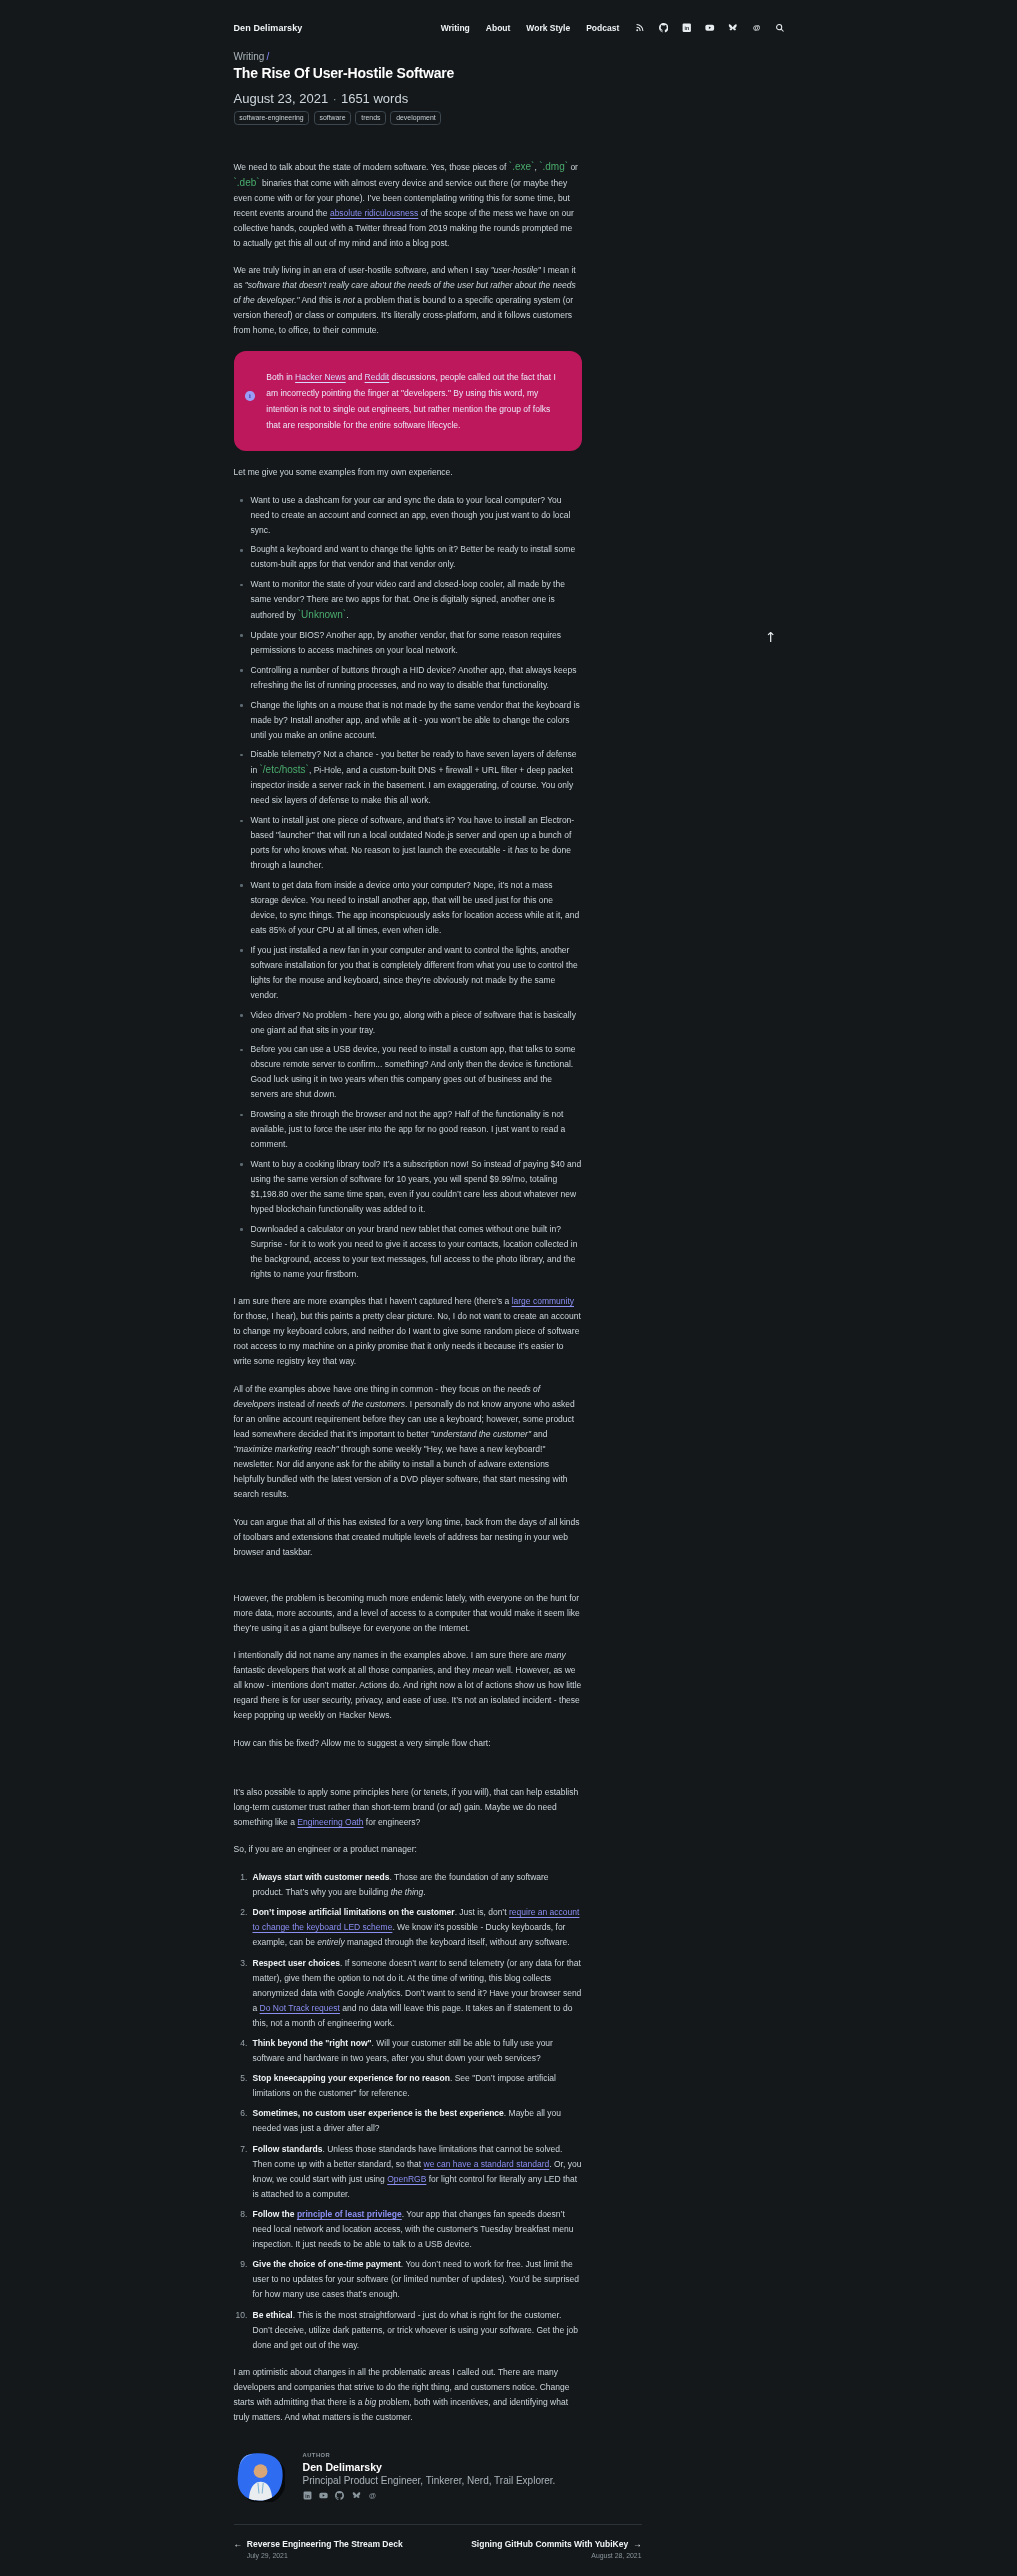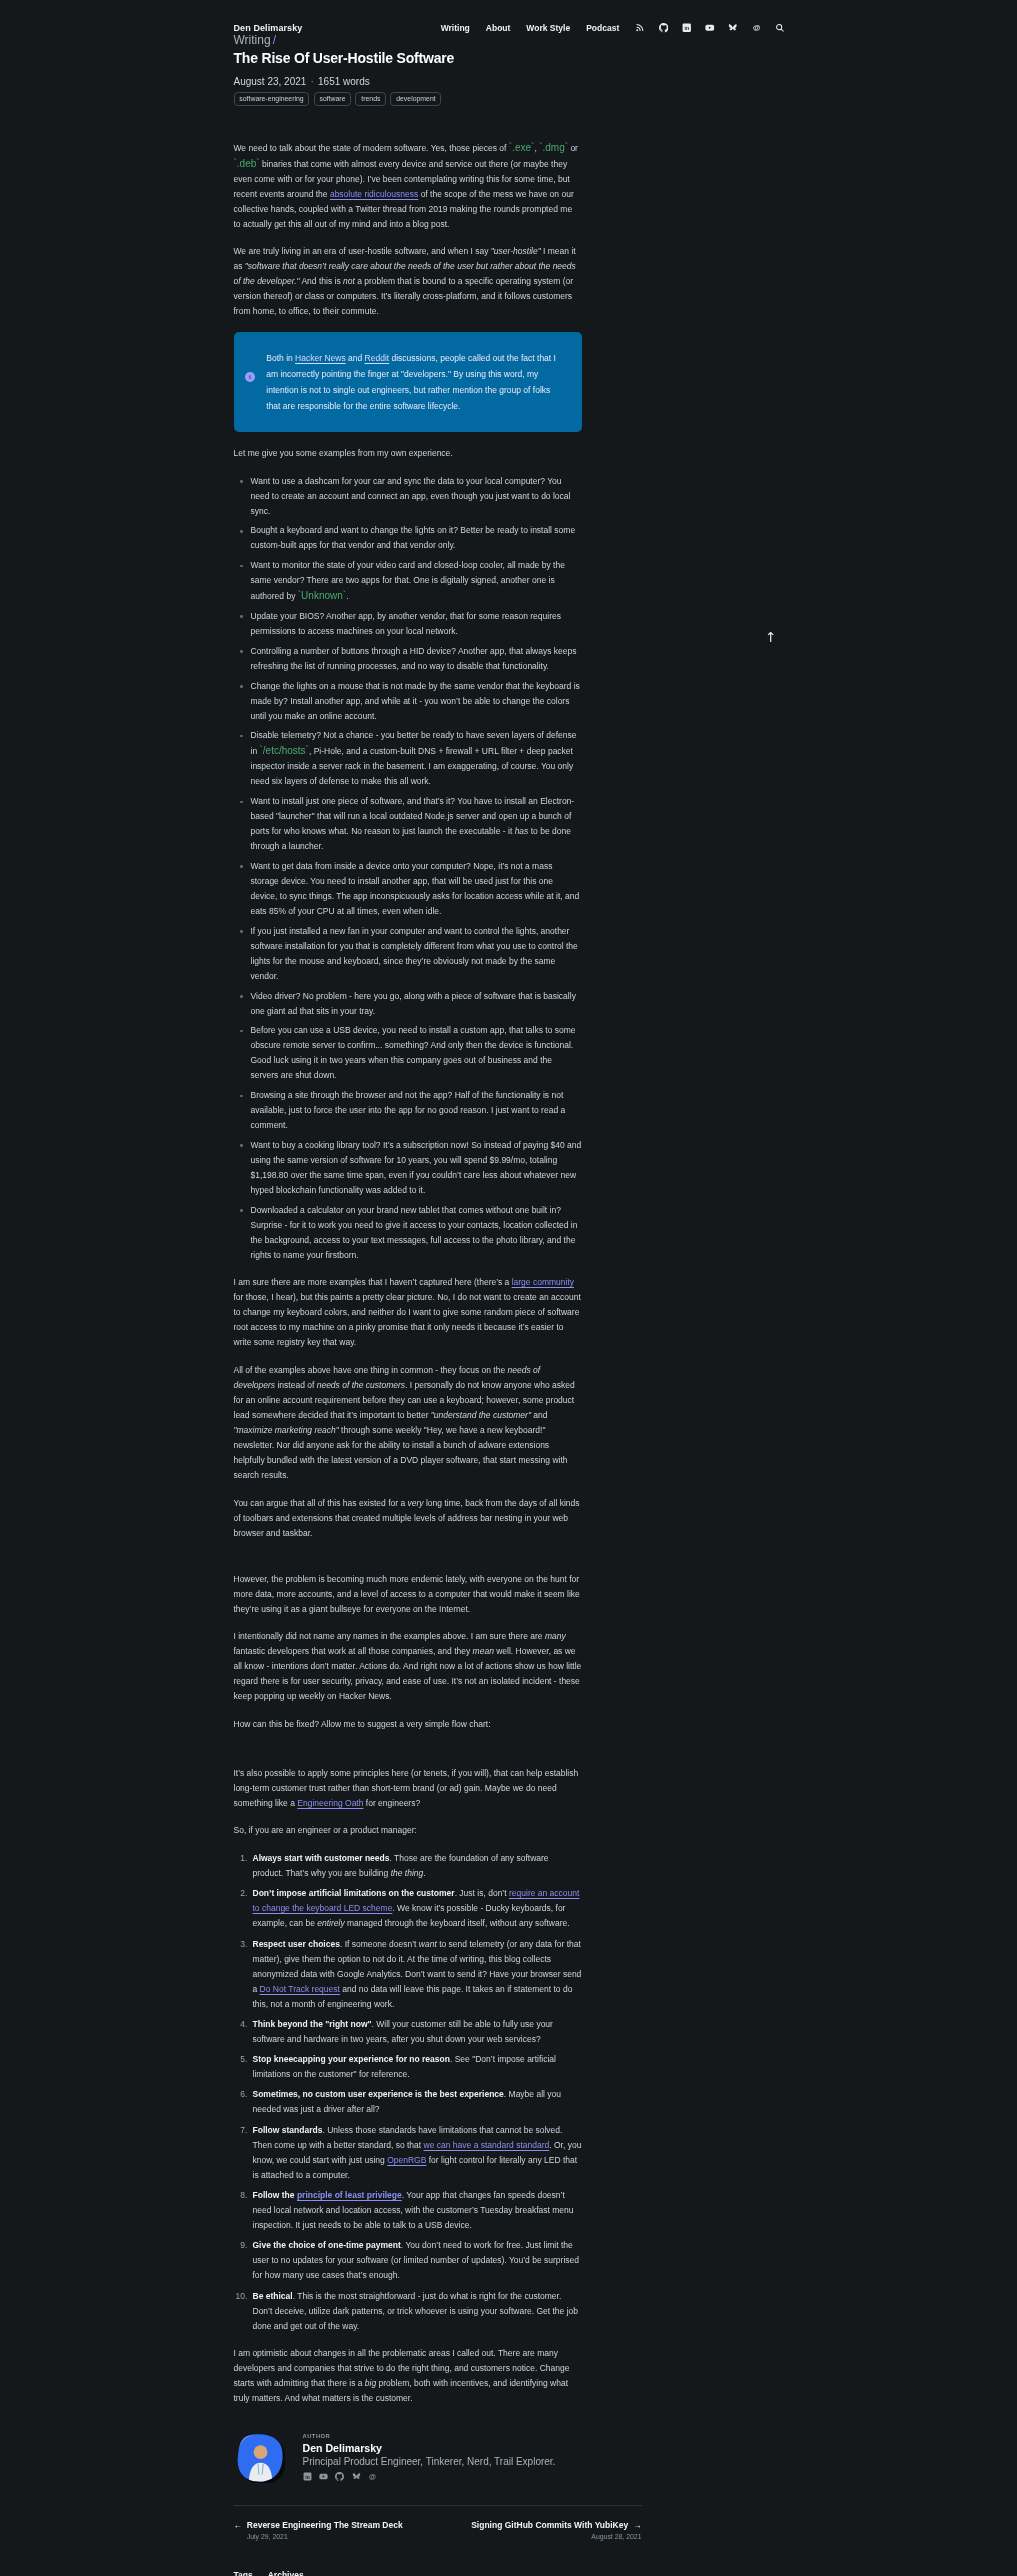--- a/index.html
+++ b/index.html
@@ -8,37 +8,37 @@
   
   .site-header{display:flex;align-items:center;padding-top:23px;}
   .logo{font-size:9px;font-weight:700;color:#f2f5f7;letter-spacing:0.1px;}
   .hdr-right{margin-left:auto;display:flex;align-items:center;gap:16px;}
   .nav-links{display:flex;gap:16px;list-style:none;margin:0;padding:0;}
   .nav-links a{color:#eef2f4;text-decoration:none;font-weight:700;font-size:8.5px;}
   .hdr-icons{display:flex;gap:13.8px;align-items:center;}
   .icon{width:9.5px;height:9.5px;display:inline-flex;color:#e8edf0;cursor:pointer;}
   .icon svg{width:100%;height:100%;}
   
-  .breadcrumb{font-size:12px;color:#aab4bb;}
+  .breadcrumb{margin-top:18px;font-size:10px;color:#aab4bb;}
   .breadcrumb .sep{color:#8589f8;margin-left:2.1px;}
   h1.post-title{margin:3.2px 0 0 0;font-size:14px;line-height:1.15;font-weight:800;color:#ffffff;letter-spacing:-0.2px;}
-  .post-meta{margin-top:9.5px;font-size:10px;color:#cfd8de;display:flex;gap:4.2px;align-items:center;}
+  .post-meta{margin-top:9.5px;font-size:13px;color:#cfd8de;display:flex;gap:4.2px;align-items:center;}
   .post-meta .dot{color:#8b979e;}
   .tag-row{margin-top:5.3px;display:flex;gap:4.2px;}
   .tag-pill{font-size:6.9px;color:#c8d2d8;border:0.5px solid #3d4850;border-radius:3.7px;padding:1.1px 4.8px;line-height:9.5px;cursor:pointer;}
   
   .article{width:348px;margin-top:34px;font-size:8.5px;line-height:15px;}
   .article p{margin:0 0 12.7px 0;}
   .article em{font-style:italic;}
   .article strong{color:#eef2f4;font-weight:700;}
   code{font-family:Liberation Sans, sans-serif;color:#4aab6d;font-size:10px;}
   a.lnk{color:#8b8ff2;text-decoration:underline;text-underline-offset:1.6px;}
   a.lnk.b{font-weight:700;}
   
-  .callout{background:#0369a1;border-radius:5px;padding:18px 21px 18px 9.5px;margin:12.7px 0 13.8px 0;display:flex;color:#eceafc;line-height:16px;}
+  .callout{background:#be185d;border-radius:12px;padding:18px 21px 18px 9.5px;margin:12.7px 0 13.8px 0;display:flex;color:#eceafc;line-height:16px;}
   .callout .info-ic{flex:0 0 9.5px;height:9.5px;margin:22px 5.3px 0 2.1px;background:#9a9df6;color:#3a35a0;border-radius:50%;font-size:6.4px;font-weight:700;display:flex;align-items:center;justify-content:center;font-family:"Liberation Serif",serif;}
   .callout .txt{flex:1;padding-left:6.4px;}
   .callout a.lnk{color:#d9d9ff;}
   
   ul.bullets{list-style:none;margin:0 0 12.7px 0;padding:0;}
   ul.bullets li{position:relative;padding-left:17px;margin-bottom:4.8px;}
   ul.bullets li::before{content:"";position:absolute;left:6.9px;top:6.4px;width:2.7px;height:2.7px;border-radius:50%;background:#5f6b72;}
   ol.numbered{list-style:none;margin:0 0 12.7px 0;padding:0;counter-reset:n;}
   ol.numbered li{position:relative;padding-left:19px;margin-bottom:5.3px;}
   ol.numbered li .num{position:absolute;left:-1.1px;width:15px;text-align:right;color:#9aa5ac;}

